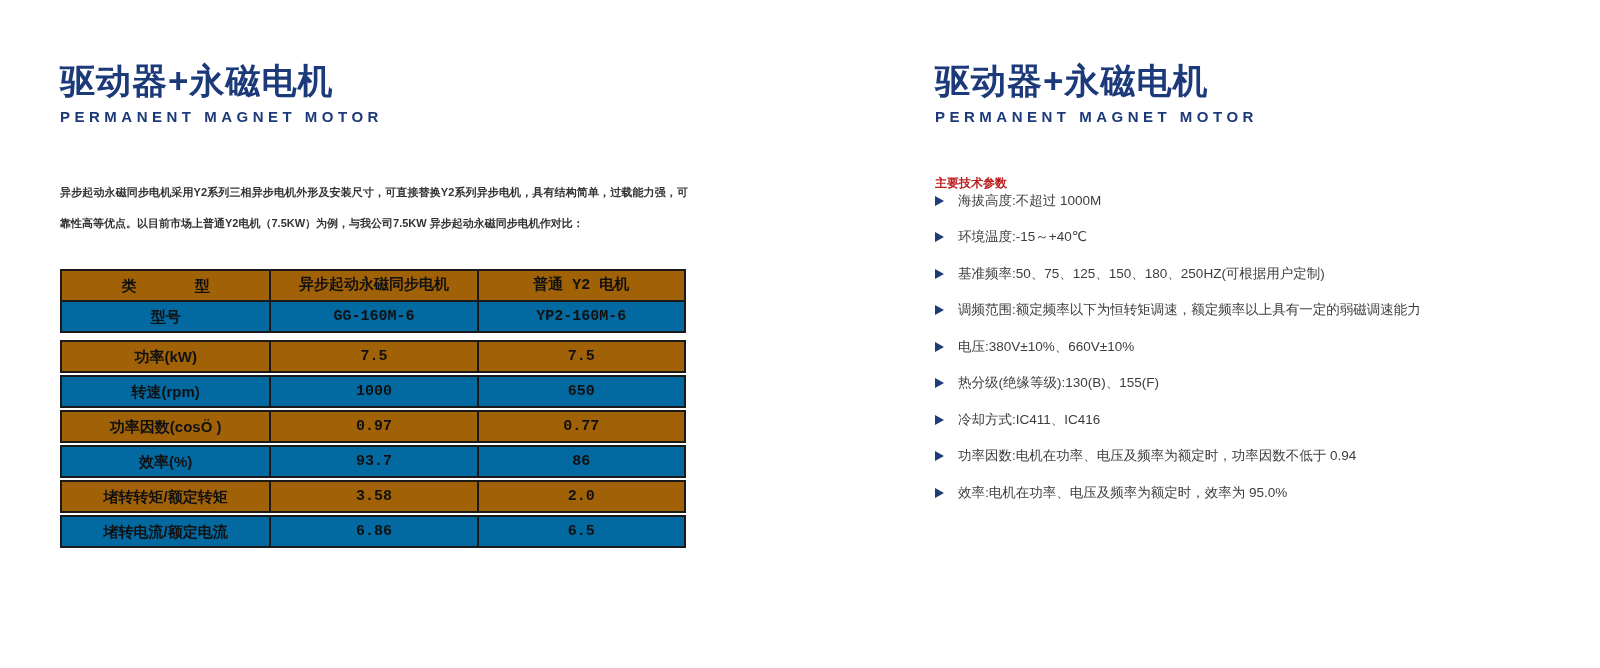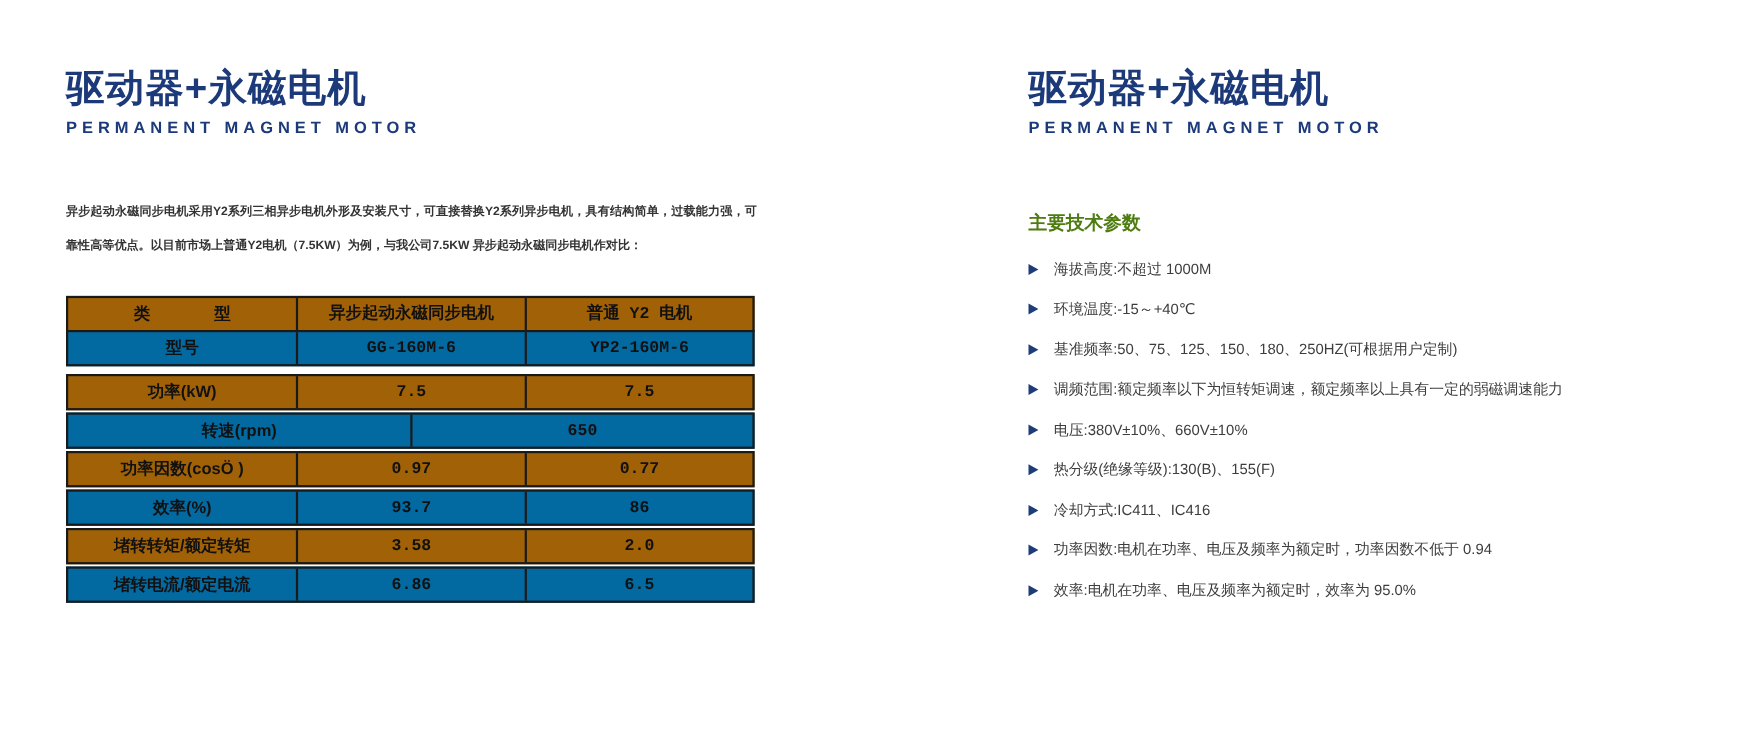--- a/index.html
+++ b/index.html
@@ -66,26 +66,26 @@
   .t-cell.label, .t-row.header .t-cell { font-weight: 700; }
   .t-cell.pre { white-space: pre; }
   
   .col-right {
     position: absolute;
     left: 935px;
     top: 62px;
     width: 648px;
   }
   .section-heading {
-    margin-top: 66px;
-    font-size: 17px;
+    margin-top: 50px;
+    font-size: 12px;
     font-weight: 800;
-    color: #4d7c0f;
-  }
-  .bullet-list { margin-top: 22px; }
+    color: #b91c1c;
+  }
+  .bullet-list { }
   .bullet {
     display: flex;
     align-items: center;
     margin-bottom: 18.5px;
     min-height: 18px;
   }
   .tri {
     width: 0; height: 0;
     flex: 0 0 auto;
     border-left: 9px solid #1e3c78;
@@ -122,20 +122,21 @@
         <div class="t-cell">GG-160M-6</div>
         <div class="t-cell">YP2-160M-6</div>
       </div>
       <div class="t-row gray gap">
         <div class="t-cell label">功率(kW)</div>
         <div class="t-cell">7.5</div>
         <div class="t-cell">7.5</div>
       </div>
       <div class="t-row">
         <div class="t-cell label">转速(rpm)</div>
+        <div class="t-cell">1000</div>
         <div class="t-cell">650</div>
       </div>
       <div class="t-row gray">
         <div class="t-cell label">功率因数(cosÖ )</div>
         <div class="t-cell">0.97</div>
         <div class="t-cell">0.77</div>
       </div>
       <div class="t-row">
         <div class="t-cell label">效率(%)</div>
         <div class="t-cell">93.7</div>

